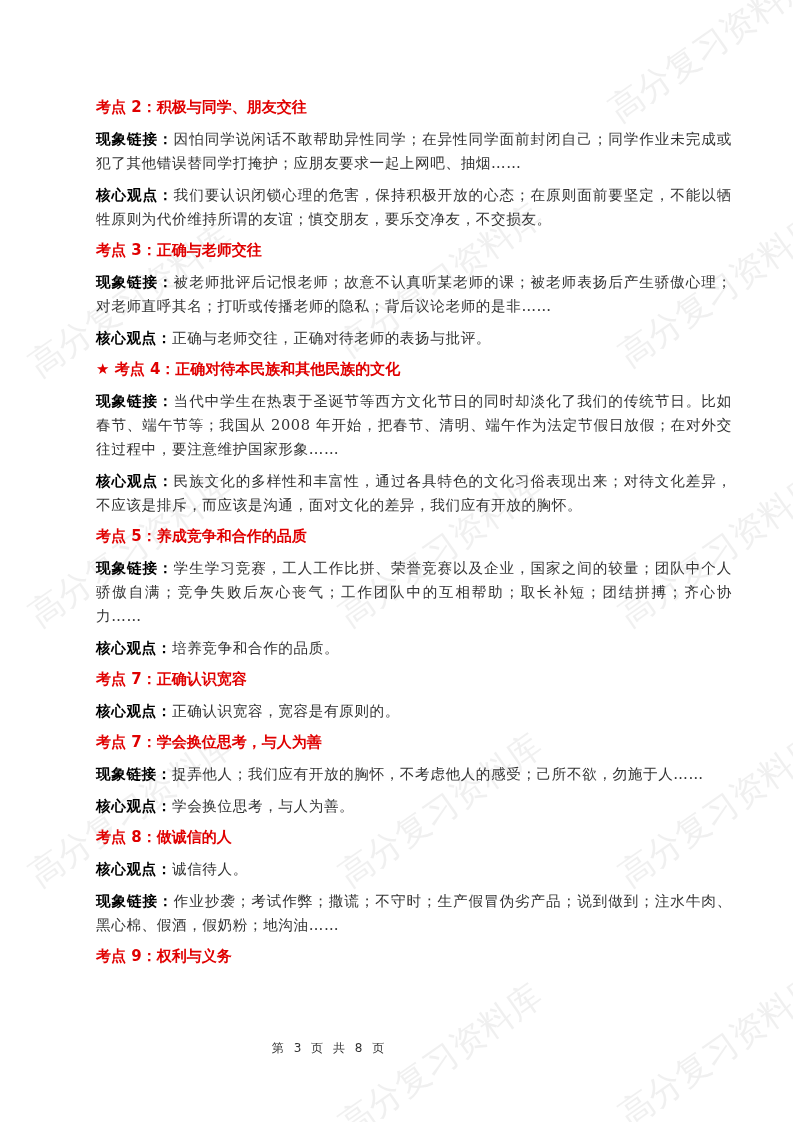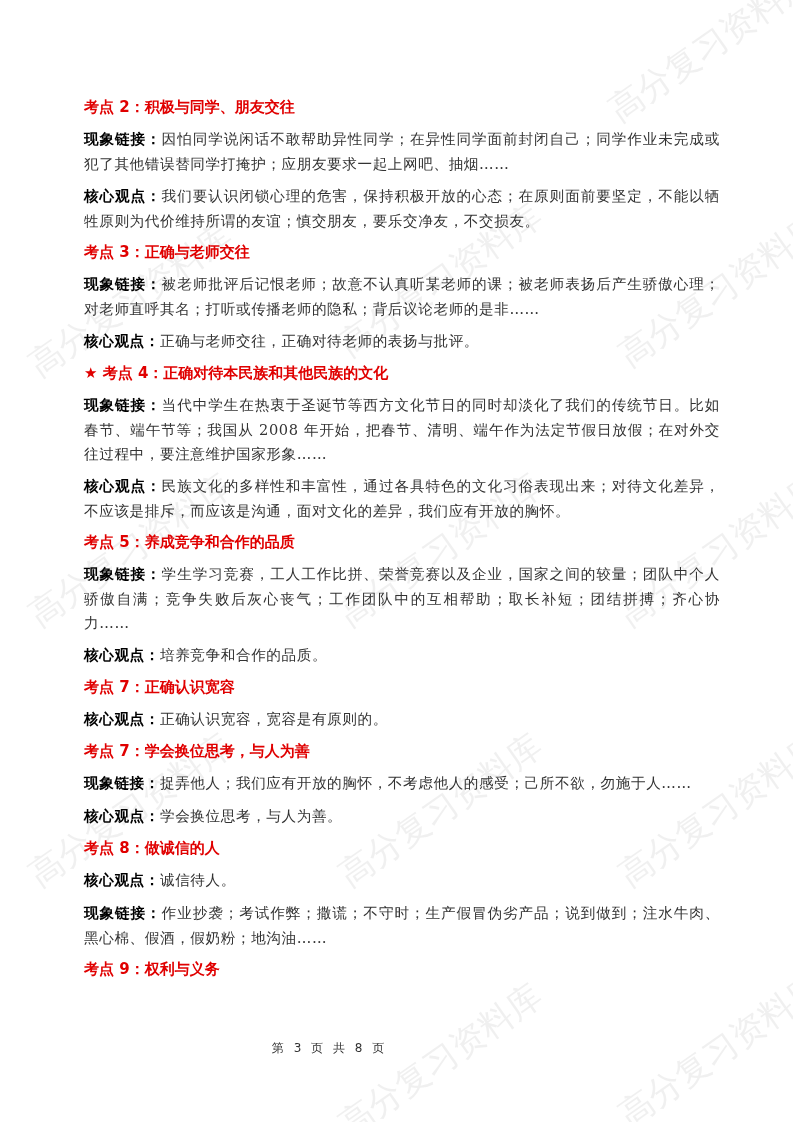--- a/index.html
+++ b/index.html
@@ -1,24 +1,24 @@
 <!DOCTYPE html>
 <html><head>
   <meta charset="utf-8">
   <style>
     html, body { margin: 0; padding: 0; background: #ffffff; }
     body { width: 793px; height: 1122px; position: relative; overflow: hidden;
       font-family: "DejaVu Serif", "Liberation Serif", serif; color: #222; }
     .page { position: absolute; left: 0; top: 0; width: 793px; height: 1122px; }
-    .content { position: absolute; left: 84px; top: 96px; width: 636px; }
+    .content { position: absolute; left: 96px; top: 96px; width: 636px; }
     .heading { color: #e00000; font-weight: bold; font-size: 15px; line-height: 22px;
       font-family: "DejaVu Sans", "Liberation Sans", sans-serif; margin: 0 0 9px 0; }
     .para { font-size: 14.6px; line-height: 24px; margin: 0 0 8px 0; text-align: justify;
       letter-spacing: 0.6px; color: #333; }
-    .para .lbl { font-weight: bold; color: #000; font-family: Liberation Mono, monospace; }
+    .para .lbl { font-weight: bold; color: #000; font-family: Liberation Serif, serif; }
     .footer { position: absolute; top: 1040px; left: 0; width: 659px; text-align: center;
       font-size: 12px; color: #333; letter-spacing: 3px; font-family: "DejaVu Sans", "Liberation Sans", sans-serif; }
     .wm { position: absolute; color: rgba(200,200,200,0.28); font-size: 34px;
       transform: rotate(-35deg); transform-origin: left top; white-space: nowrap;
       font-family: "DejaVu Sans", "Liberation Sans", sans-serif; pointer-events: none; }
   </style>
 </head>
 <body>
 
 <div class="page">

